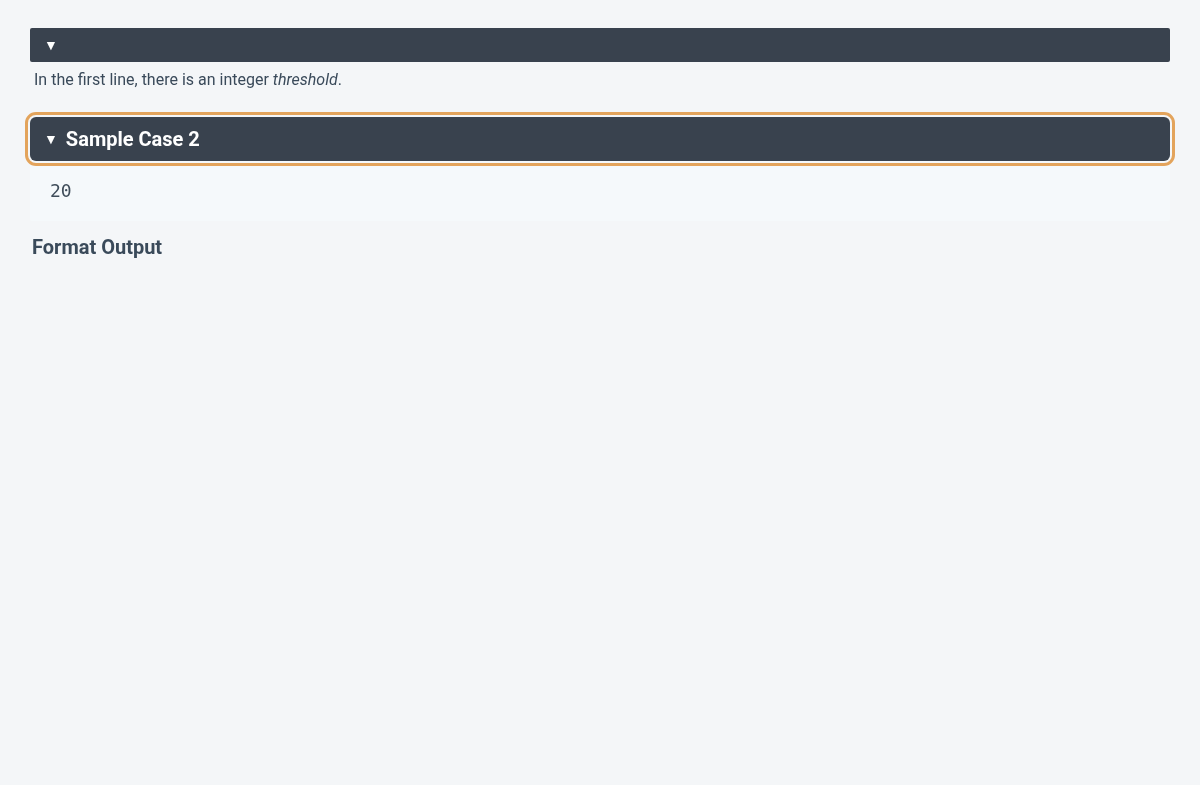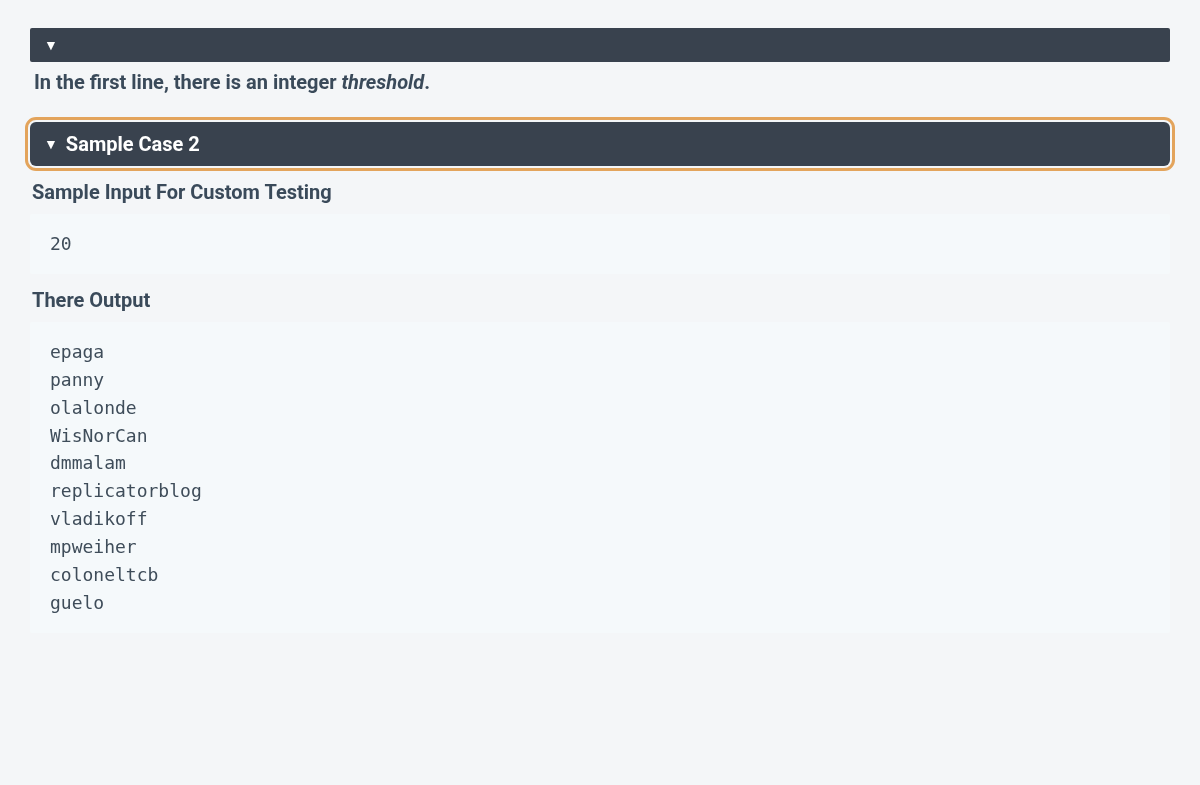--- a/index.html
+++ b/index.html
@@ -32,23 +32,22 @@
     line-height: 1;
   }
   .bar.highlighted {
     outline: 3px solid #e3a45c;
     outline-offset: 2px;
     border-radius: 6px;
   }
 
   .section0-body {
     padding: 8px 4px 14px 4px;
-    font-size: 20px;
+    font-size: 16px;
     color: #3a4a5a;
-    font-weight: bold;
   }
   .section0-body .italic { font-style: italic; }
 
   .spacer-small { height: 14px; }
 
   .subheading {
     font-weight: 700;
     font-size: 20px;
     color: #3a4a5a;
     margin: 14px 2px 10px 2px;
@@ -84,29 +83,18 @@
     <span>In the first line, there is an integer </span><span class="italic">threshold</span><span>.</span>
   </div>
 
   <div class="spacer-small"></div>
 
   <div class="bar highlighted">
     <span class="tri">▼</span>
     <span>Sample Case 2</span>
   </div>
 
-  <div class="subheading">Sample Input For Custom Testing</div>
   <div class="codebox">20</div>
 
-  <div class="subheading">There Output</div>
-  <div class="codebox" id="sample-output-code">epaga
-panny
-olalonde
-WisNorCan
-dmmalam
-replicatorblog
-vladikoff
-mpweiher
-coloneltcb
-guelo</div>
+  <div class="subheading">Format Output</div>
 
 
 </div>
 
 </body></html>

